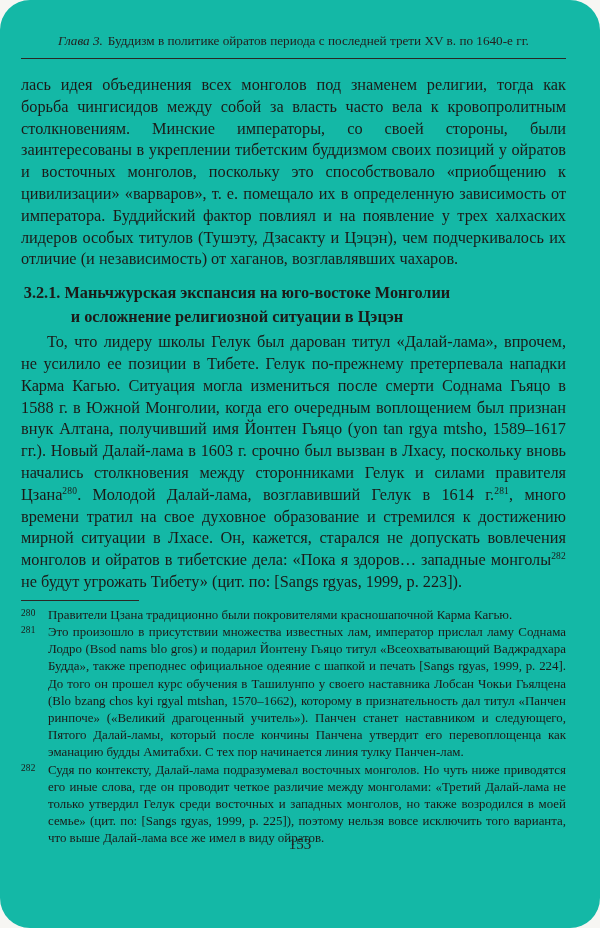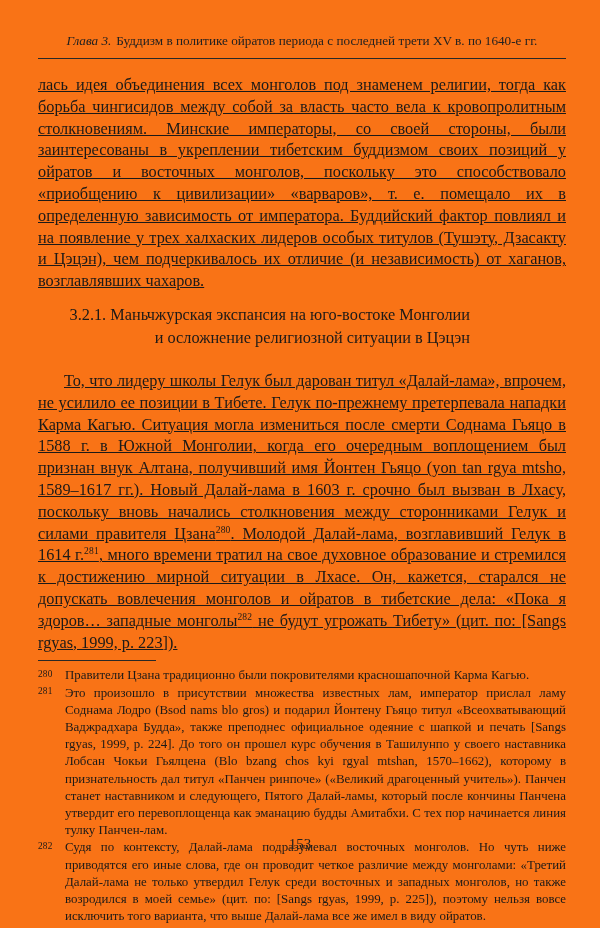--- a/index.html
+++ b/index.html
@@ -7,53 +7,53 @@
     width: 600px; height: 928px;
     background: #f7f6f3;
     font-family: "Liberation Serif", "DejaVu Serif", serif;
     color: #1c1a18;
     -webkit-font-smoothing: antialiased;
   }
   .page {
     position: relative;
     width: 600px; height: 928px;
     box-sizing: border-box;
-    background: #f97316;
-    padding: 32px 34px 0 38px;
+    background: #14b8a6;
+    padding: 32px 34px 0 21px;
     overflow: hidden;
+    border-radius: 30px;
   }
   .running-header {
     text-align: center;
     font-size: 13.2px;
     line-height: 17px;
     white-space: nowrap;
     color: #232120;
   }
   .running-header .chapter-label { font-style: italic; margin-right: 5px; }
   .header-rule {
     border: none;
     border-top: 1.4px solid #2a2826;
     margin: 9px 0 15px 0;
   }
   .body-par {
     font-size: 16.3px;
     line-height: 21.8px;
     text-align: justify;
     margin: 0;
     hyphens: auto;
-    text-decoration: underline;
   }
   .body-par.indent { text-indent: 26px; }
   .section-heading {
     width: 432px;
-    text-align: right;
-    font-weight: normal;
+    text-align: center;
+    font-weight: bold;
     font-size: 16.3px;
     line-height: 23.5px;
-    margin: 11px 0 20px 0;
+    margin: 11px 0 3px 0;
   }
   sup.fn-ref {
     font-size: 9.5px;
     line-height: 0;
     vertical-align: super;
     letter-spacing: 0.2px;
   }
   .footnote-rule {
     border: none;
     border-top: 1.3px solid #2a2826;

